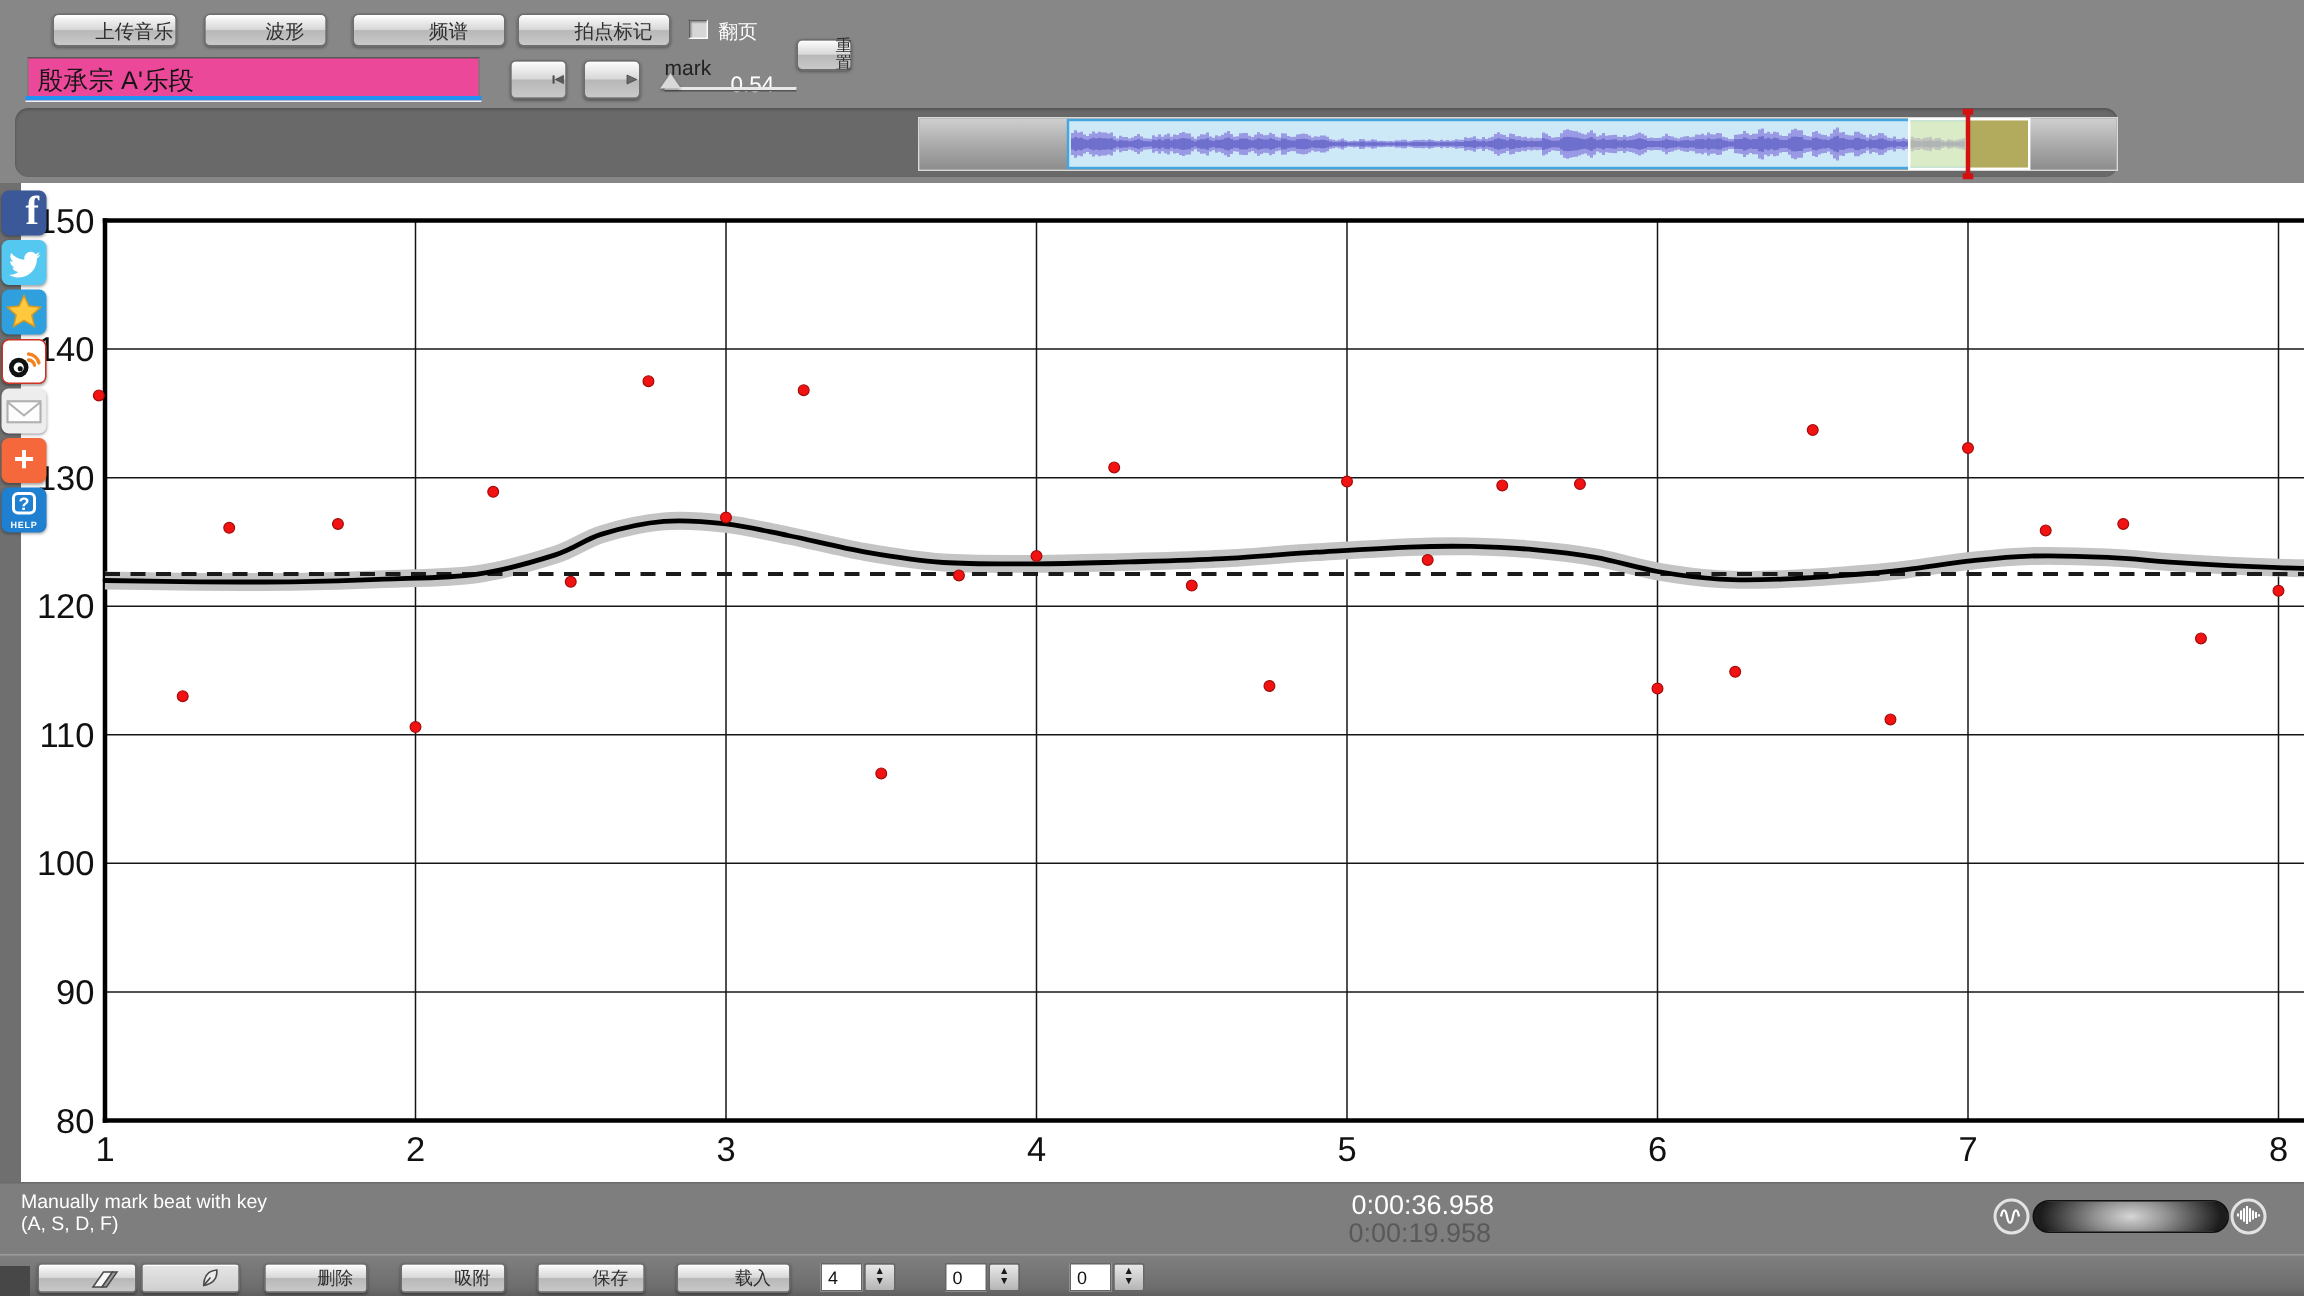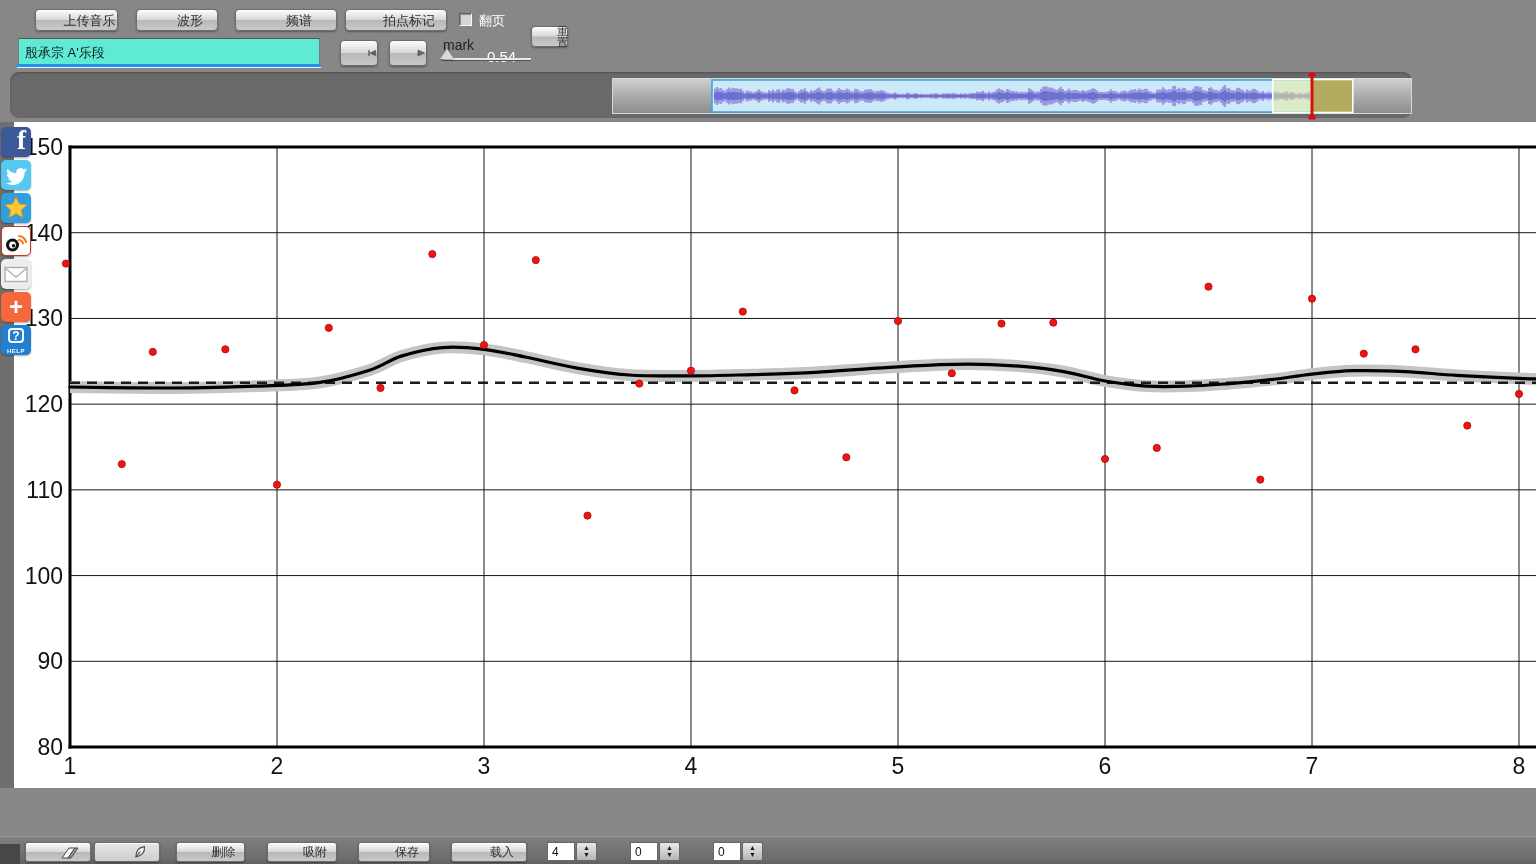--- a/index.html
+++ b/index.html
@@ -18,22 +18,22 @@
     cursor:pointer; line-height:1;padding-left:26px;
   }
   .gbtn.pressed { background:linear-gradient(180deg,#e6e6e6,#cfcfcf); }
 
   .checkbox { position:absolute; width:13px; height:13px; background:#d6d6d6;
     border:1px solid #5e5e5e; border-right-color:#fafafa; border-bottom-color:#fafafa;
     box-shadow:inset 1px 1px 1px rgba(0,0,0,.35); }
   .cb-label { position:absolute; font-size:13px; color:#ffffff; }
 
   .track-input { position:absolute; left:18px; top:38px; width:302px; height:26px;
-    background:#5eead4; border:1px solid #7a7a7a; border-top-color:#565656;
-    font-family:inherit; font-size:13px; color:#151515; padding:14px 6px; }
+    background:#ec4899; border:1px solid #7a7a7a; border-top-color:#565656;
+    font-family:inherit; font-size:17px; color:#151515; padding:14px 6px; }
   .track-underline { position:absolute; left:17px; top:64px; width:304px; height:3px; background:#2191f3; }
   .track-underline2 { position:absolute; left:17px; top:67px; width:304px; height:1px; background:#f2f2f2; }
 
   .speed-label { position:absolute; left:443px; top:37px; font-size:14px; color:#222; }
   .speed-value { position:absolute; left:487px; top:36px; font-size:15px; color:#fff;margin-top:12px; }
   .slider-track { position:absolute; left:443px; top:58px; width:88px; height:2px; background:#e8e8e8; box-shadow:0 1px 0 #555; }
   .slider-thumb { position:absolute; left:440px; top:49px; width:0; height:0;
     border-left:7px solid transparent; border-right:7px solid transparent; border-bottom:10px solid #d9d9d9;
     filter:drop-shadow(0 1px 1px rgba(0,0,0,.4)); }
 
@@ -244,20 +244,38 @@
     </div>
     <div class="sicon" style="background: rgb(244, 104, 59);">
       <span class="plus-g">+</span>
     </div>
     <div class="sicon" style="background: rgb(31, 127, 208);">
       <span class="help-q">?</span>
       <span class="help-t">HELP</span>
     </div>
   </div>
 
+  <div class="status-bar">
+    <div class="hint1">Manually mark beat with key</div>
+    <div class="hint2">(A, S, D, F)</div>
+    <div class="time1">0:00:36.958</div>
+    <div class="time2">0:00:19.958</div>
+
+    <div class="vol-circ" style="left:1329px;top:10px;">
+      <svg width="20" height="20" viewBox="0 0 20 20">
+        <path d="M3 10 C4 4.5,6 4.5,7 10 S10 15.5,11 10 S14 4.5,15 10" fill="none" stroke="#fff" stroke-width="1.5"></path>
+      </svg>
+    </div>
+    <div class="vol-pill"></div>
+    <div class="vol-circ" style="left:1487px;top:10px;">
+      <svg width="20" height="20" viewBox="0 0 20 20">
+        <path d="M3 10 V8 M5 12 V6 M7 13.5 V4.5 M9 15 V3 M11 13.5 V4.5 M13 12 V6 M15 11 V7 M17 10 V8.5" stroke="#fff" stroke-width="1.4"></path>
+      </svg>
+    </div>
+  </div>
 
   <div class="bottom-bar">
     <div class="corner-dark"></div>
 
     <button class="gbtn bbtn" style="left:25px;width:66px;">
       <svg width="22" height="15" viewBox="0 0 22 15">
         <path d="M2 13 L9 3 H15 L8 13 Z" fill="#f7f7f7" stroke="#4a4a4a"></path>
         <path d="M8 13 L15 3 H18 L11 13 Z" fill="#9a9a9a" stroke="#4a4a4a"></path>
       </svg>
     </button>

